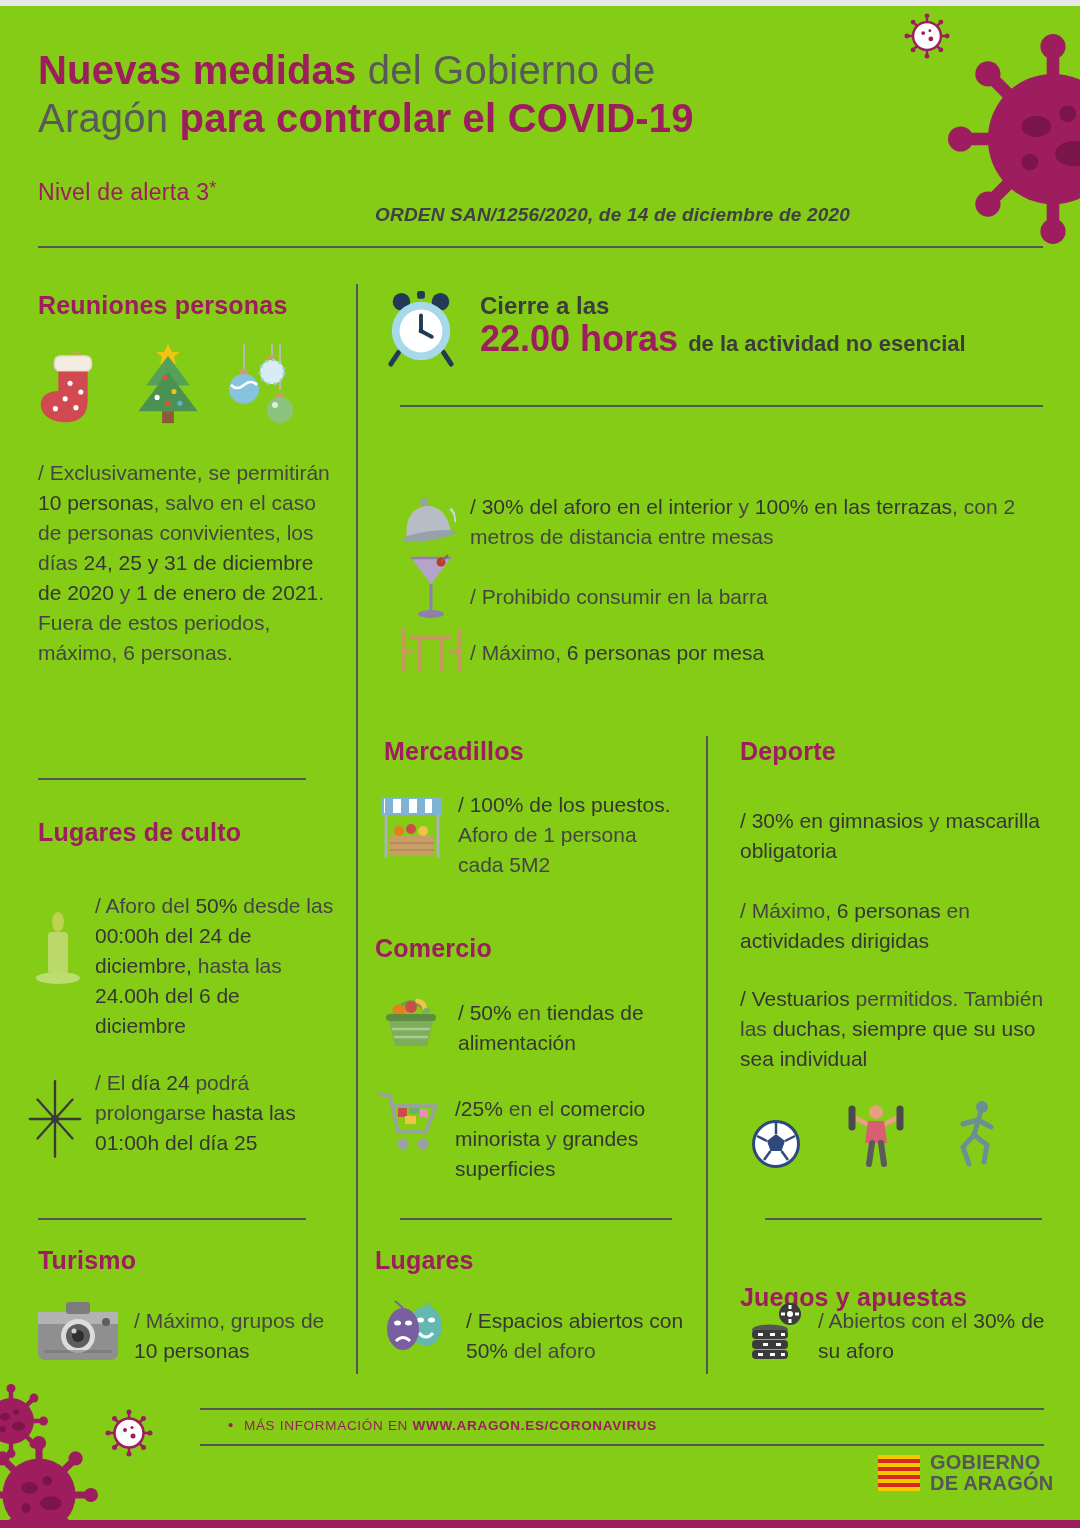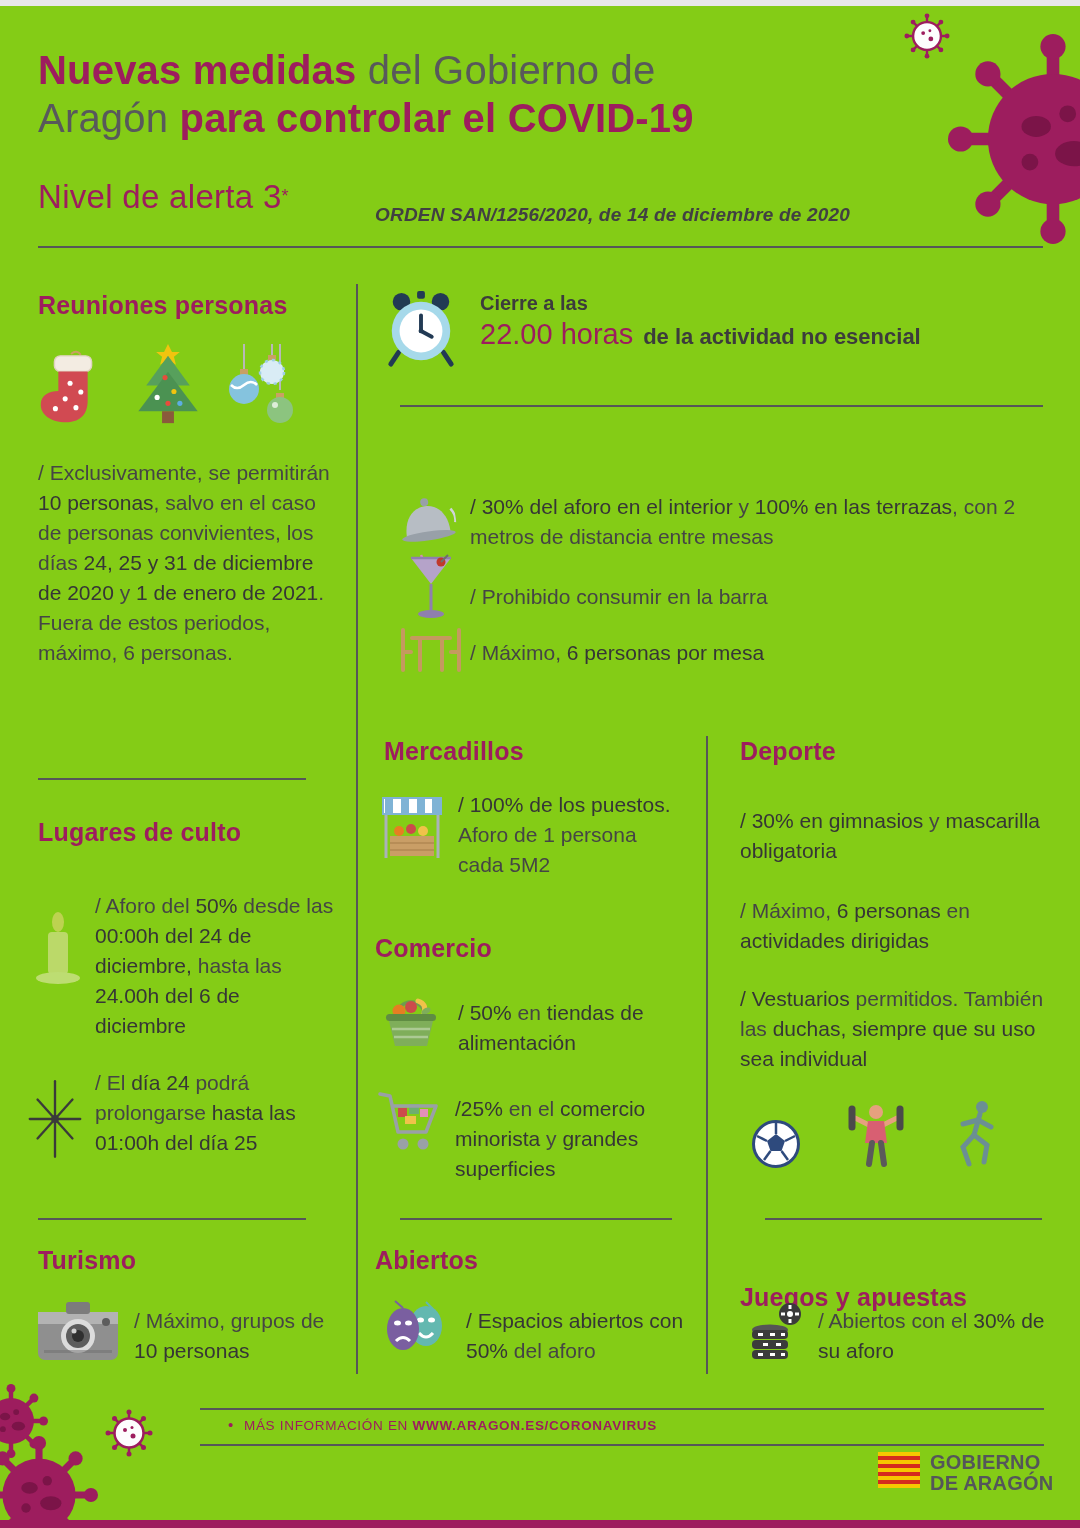--- a/index.html
+++ b/index.html
@@ -11,36 +11,36 @@
   }
   *{margin:0;padding:0;box-sizing:border-box}
   body{background:#e8e8e8;font-family:"Liberation Sans","DejaVu Sans",sans-serif}
   .page{position:relative;width:1080px;height:1528px;margin:6px auto;background:#84cc16;overflow:hidden;color:var(--ink)}
   .abs{position:absolute}
   .hline{height:2px;background:var(--line)}
   .vline{width:2px;background:var(--line)}
   .title{font-size:40px;line-height:1.2;letter-spacing:0.2px}
   .title .accent{color:var(--accent);font-weight:700}
   .title .gray{color:var(--gray);font-weight:400}
-  .alert{font-size:33px;color:var(--accent);font-weight:400;letter-spacing:0.3px}
+  .alert{font-size:23px;color:var(--accent);font-weight:400;letter-spacing:0.3px}
   .alert-sup{font-size:18px;color:var(--accent);vertical-align:super}
   .order{font-size:19px;font-style:italic;font-weight:700;color:#414042;letter-spacing:0.2px}
   .sec-title{font-size:25px;font-weight:700;color:var(--accent);letter-spacing:0.2px}
   .txt{font-size:21px;line-height:1.43;color:var(--ink)}
   .txt .b{font-weight:400;color:var(--ink-dark)}
-  .cierre-intro{font-size:20px;font-weight:700;color:#3c3c3c}
+  .cierre-intro{font-size:24px;font-weight:700;color:#3c3c3c}
   .cierre-line{display:flex;align-items:baseline;gap:10px;white-space:nowrap}
-  .cierre-time{font-size:29px;font-weight:400;color:var(--accent)}
+  .cierre-time{font-size:36px;font-weight:700;color:var(--accent)}
   .cierre-suffix{font-size:22px;font-weight:700;color:#3c3c3c}
   .xmas-row{display:flex;align-items:flex-end;gap:20px}
   .sports-row{display:flex;align-items:flex-end;gap:42px}
   .footer-info{font-size:13.5px;color:var(--accent);letter-spacing:0.7px;white-space:nowrap}
   .footer-info .bullet{font-size:15px;margin-right:10px}
   .footer-info .lnk{font-weight:700}
-  .logo{display:flex;align-items:flex-start;gap:10px}
+  .logo{display:flex;align-items:center;gap:10px}
   .logo-text{font-size:20px;font-weight:700;color:#54565a;line-height:1.05;letter-spacing:0.2px}
   .bottom-bar{position:absolute;left:0;top:1514px;width:1080px;height:14px;background:var(--accent);z-index:5}
   .tilt{display:inline-block;transform:rotate(-8deg)}
   svg{display:block}
 </style>
 </head>
 <body>
 
 <svg width="0" height="0" style="position:absolute">
   <defs>
@@ -337,21 +337,21 @@
         <path d="M28,22 L13,26"></path>
         <path d="M24,37 L37,47 L34,64"></path>
         <path d="M24,37 L13,49 L19,66"></path>
       </g>
     </svg>
   </div>
 
   <div class="abs hline" style="left:400px;top:1212px;width:272px"></div>
   <div class="abs hline" style="left:765px;top:1212px;width:277px"></div>
 
-  <div class="abs sec-title" style="left:375px;top:1240px">Abiertos</div>
+  <div class="abs sec-title" style="left:375px;top:1240px">Lugares</div>
   <svg class="abs" style="left:382px;top:1292px" width="66" height="58" viewBox="0 0 66 58">
     <line x1="44" y1="4" x2="51" y2="11" stroke="#63b8b0" stroke-width="2"></line>
     <ellipse cx="44" cy="28" rx="16" ry="20" fill="#63b8b0"></ellipse>
     <ellipse cx="38.5" cy="22" rx="3.5" ry="2.5" fill="#fff"></ellipse>
     <ellipse cx="49.5" cy="22" rx="3.5" ry="2.5" fill="#fff"></ellipse>
     <path d="M37,35 q7,8 14,0" stroke="#fff" stroke-width="3" fill="none"></path>
     <line x1="21" y1="10" x2="13" y2="3" stroke="#7a5fa0" stroke-width="2"></line>
     <ellipse cx="21" cy="31" rx="16" ry="21" fill="#7a5fa0"></ellipse>
     <ellipse cx="15.5" cy="25" rx="3.5" ry="2.5" fill="#fff"></ellipse>
     <ellipse cx="26.5" cy="25" rx="3.5" ry="2.5" fill="#fff"></ellipse>

